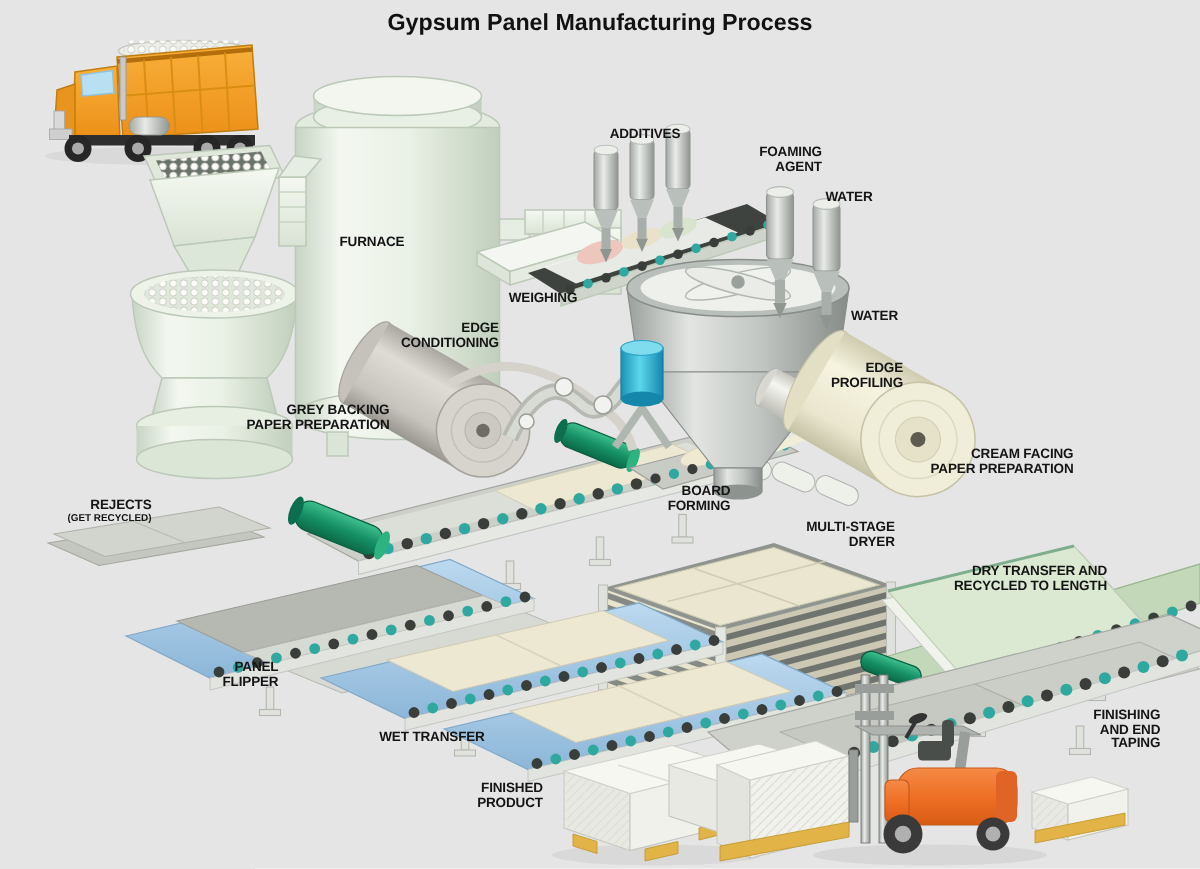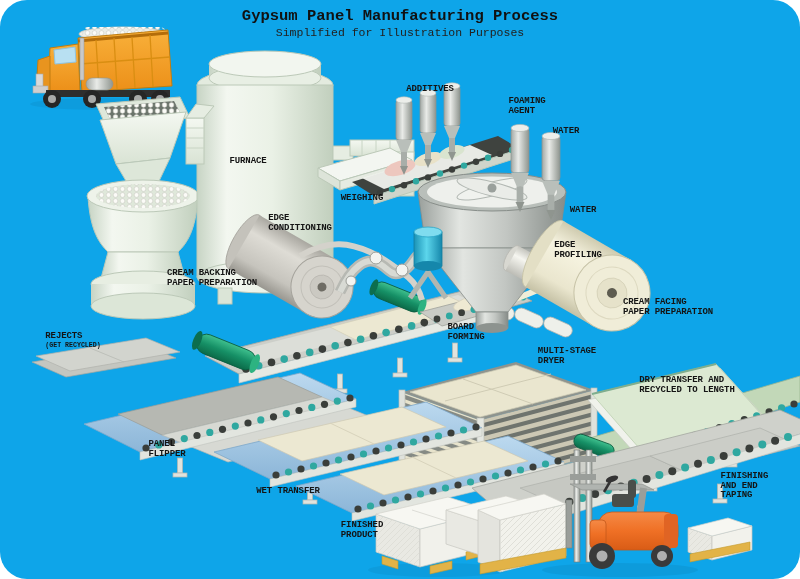--- a/index.html
+++ b/index.html
@@ -1,23 +1,23 @@
 <!DOCTYPE html>
 <html><head>
 <meta charset="utf-8">
 <style>
   html,body{margin:0;padding:0;background:#fff;}
-  #stage{position:relative;width:800px;height:579px;background:#0ea5e9;overflow:hidden;
-         font-family:Liberation Mono, monospace;border-radius:27px;}
+  #stage{position:relative;width:800px;height:579px;background:#e5e5e5;overflow:hidden;
+         font-family:Liberation Sans, sans-serif;}
   #art{position:absolute;left:0;top:0;}
   .title{position:absolute;left:400px;top:7px;transform:translateX(-50%);
          font-weight:bold;font-size:15.5px;color:#111;white-space:nowrap;}
   .subtitle{position:absolute;left:400px;top:26px;transform:translateX(-50%);
          font-size:11.5px;color:#222;white-space:nowrap;}
-  .lbl{position:absolute;transform:translateX(-50%);text-align:left;
+  .lbl{position:absolute;transform:translateX(-50%);text-align:right;
        font-weight:bold;font-size:9px;line-height:1.08;color:#141414;
        letter-spacing:-0.1px;white-space:pre-line;}
   .lbl .note{display:block;font-size:6.6px;letter-spacing:0;line-height:1.15;
        font-weight:bold;color:#141414;white-space:pre-line;}
   .mach{stroke:#bcc9b8;stroke-width:1;}
   .leg{fill:#e0e3dd;stroke:#b5b8b2;stroke-width:.75;}
 </style>
 </head>
 <body>
 
@@ -646,45 +646,44 @@
   <g>
     <polygon points="688,528 712,536 712,560 688,552" fill="#e9e9e3" stroke="#c6c6c0" stroke-width=".7"></polygon>
     <polygon points="688,528 712,536 712,560 688,552" fill="url(#hatch)"></polygon>
     <polygon points="712,536 752,526 752,550 712,560" fill="#f2f2ec" stroke="#c6c6c0" stroke-width=".7"></polygon>
     <polygon points="688,528 728,518 752,526 712,536" fill="#f7f7f2" stroke="#d2d2cc" stroke-width=".7"></polygon>
     <polygon points="690,554 750,542 750,550 690,562" fill="#e2b347" stroke="#c29a2e" stroke-width=".6"></polygon>
   </g>
 </svg>
 
 <div class="title">Gypsum Panel Manufacturing Process</div>
-<div class="subtitle">Simplified for Illustration Purposes</div>
 
 <div class="lbl" style="left:248px;top:157px"><span>FURNACE</span></div>
 <div class="lbl" style="left:362px;top:194px"><span>WEIGHING</span></div>
 <div class="lbl" style="left:430px;top:85px"><span>ADDITIVES</span></div>
 <div class="lbl" style="left:527px;top:97px"><span>FOAMING
 AGENT</span></div>
 <div class="lbl" style="left:566px;top:127px"><span>WATER</span></div>
 <div class="lbl" style="left:583px;top:206px"><span>WATER</span></div>
 <div class="lbl" style="left:300px;top:214px"><span>EDGE
 CONDITIONING</span></div>
-<div class="lbl" style="left:212px;top:269px"><span>CREAM BACKING
+<div class="lbl" style="left:212px;top:269px"><span>GREY BACKING
 PAPER PREPARATION</span></div>
 <div class="lbl" style="left:578px;top:241px"><span>EDGE
 PROFILING</span></div>
 <div class="lbl" style="left:668px;top:298px"><span>CREAM FACING
 PAPER PREPARATION</span></div>
 <div class="lbl" style="left:466px;top:323px"><span>BOARD
 FORMING</span></div>
 <div class="lbl" style="left:73px;top:332px"><span>REJECTS</span><span class="note">(GET RECYCLED)</span></div>
 <div class="lbl" style="left:567px;top:347px"><span>MULTI-STAGE
 DRYER</span></div>
 <div class="lbl" style="left:687px;top:376px"><span>DRY TRANSFER AND
 RECYCLED TO LENGTH</span></div>
 <div class="lbl" style="left:167px;top:440px"><span>PANEL
 FLIPPER</span></div>
 <div class="lbl" style="left:288px;top:487px"><span>WET TRANSFER</span></div>
 <div class="lbl" style="left:747px;top:472px"><span>FINISHING
 AND END TAPING</span></div>
-<div class="lbl" style="left:362px;top:521px"><span>FINISHED
+<div class="lbl" style="left:340px;top:521px"><span>FINISHED
 PRODUCT</span></div>
 
 </div>
 
 </body></html>

